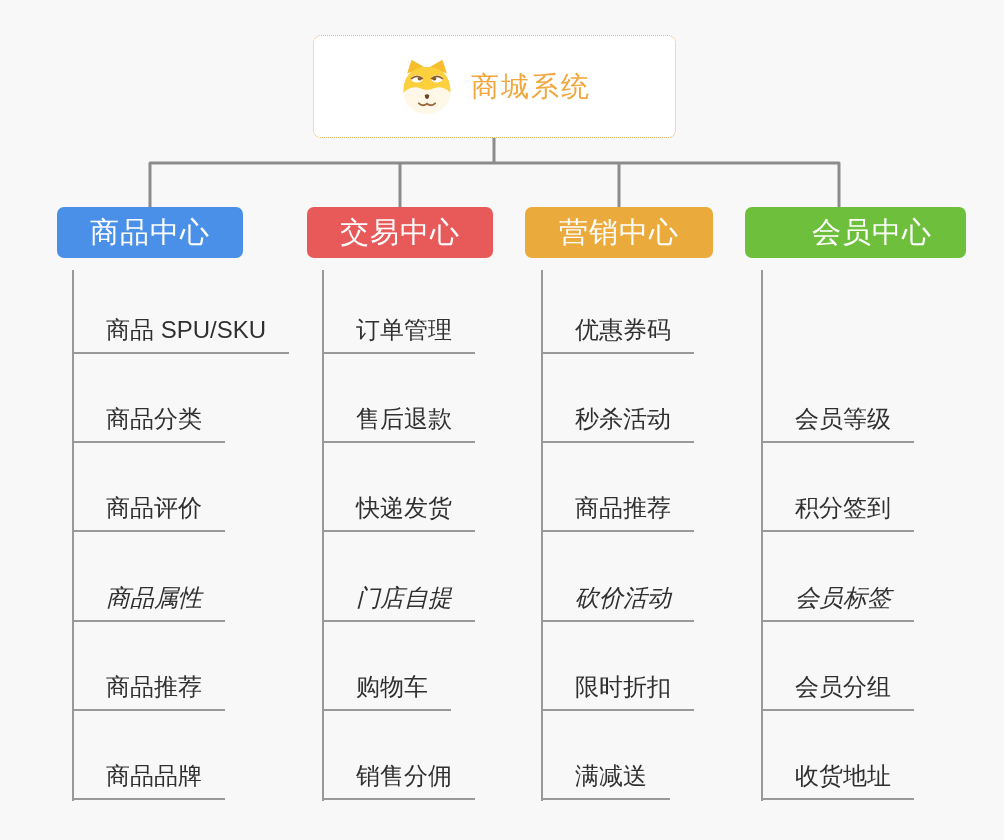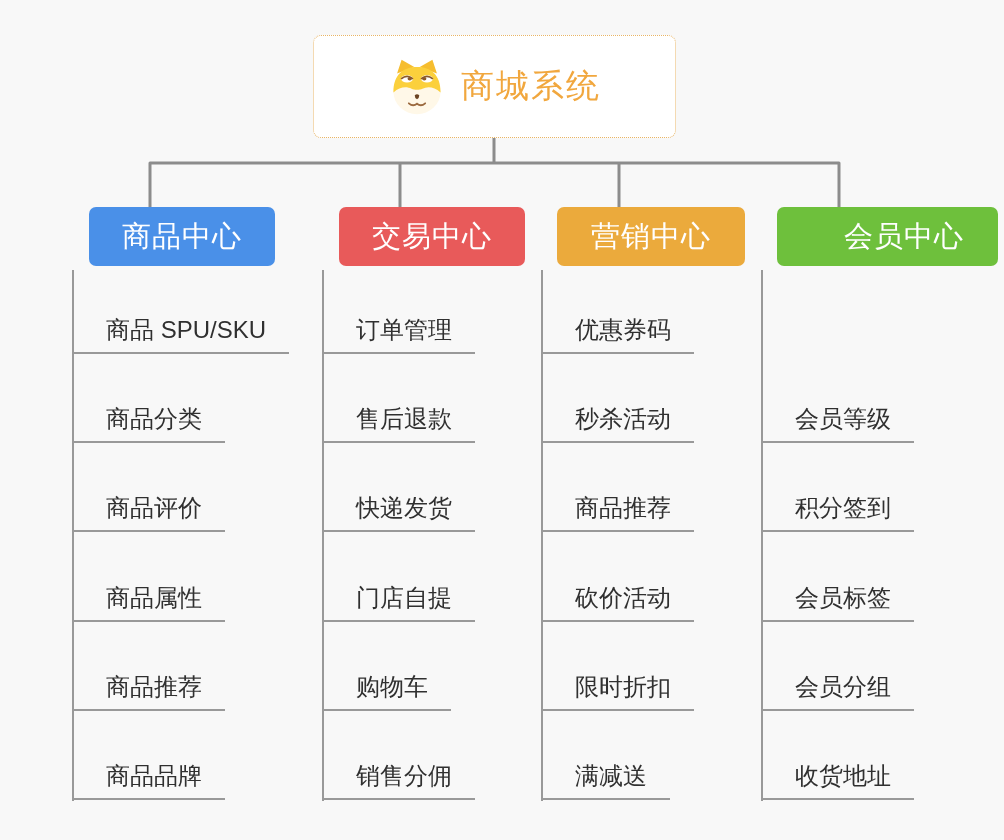--- a/index.html
+++ b/index.html
@@ -22,47 +22,46 @@
     background: #ffffff;
     border: 1px dotted #e9b566;
     border-radius: 8px;
     display: flex;
     align-items: center;
     justify-content: center;
   }
   .root-node .doge { width: 58px; height: 58px; flex: 0 0 auto; }
   .root-title {
     margin-left: 15px;
-    font-size: 33px;
+    font-size: 28px;
     letter-spacing: 2px;
     color: #f1a73e;
     white-space: nowrap;
   }
 
   
   .connectors {
     position: absolute;
     left: 0; top: 0;
     pointer-events: none;
   }
 
   
   .branch-header {
     position: absolute;
     top: 207px;
-    height: 59px;
+    height: 51px;
     border-radius: 7px;
     color: #ffffff;
     font-size: 29px;
     letter-spacing: 1px;
     display: flex;
     align-items: center;
     justify-content: center;
     white-space: nowrap;
-    margin-left: 32px;
   }
   .bh-0 { left: 57px;  width: 186px; }
   .bh-1 { left: 307px; width: 186px; }
   .bh-2 { left: 525px; width: 188px; }
   .bh-3 { left: 745px; width: 188px; }
 
   
   .trunk {
     position: absolute;
     top: 270px;
@@ -88,21 +87,21 @@
     color: #303030;
     white-space: nowrap;
   }
   .lc-0 { left: 72px; }
   .lc-1 { left: 322px; }
   .lc-2 { left: 541px; }
   .lc-3 { left: 761px; }
   .lr-0 { top: 314px; }
   .lr-1 { top: 403px; }
   .lr-2 { top: 492px; }
-  .lr-3 { top: 582px; }
+  .lr-3 { top: 582px; font-style: italic; }
   .lr-4 { top: 671px; }
   .lr-5 { top: 760px; }
 </style>
 </head>
 <body>
 
 <div class="canvas">
 
   <svg class="connectors" width="1004" height="840" viewBox="0 0 1004 840">
     <g stroke="#8c8c8c" stroke-width="3" fill="none" stroke-linejoin="round">

